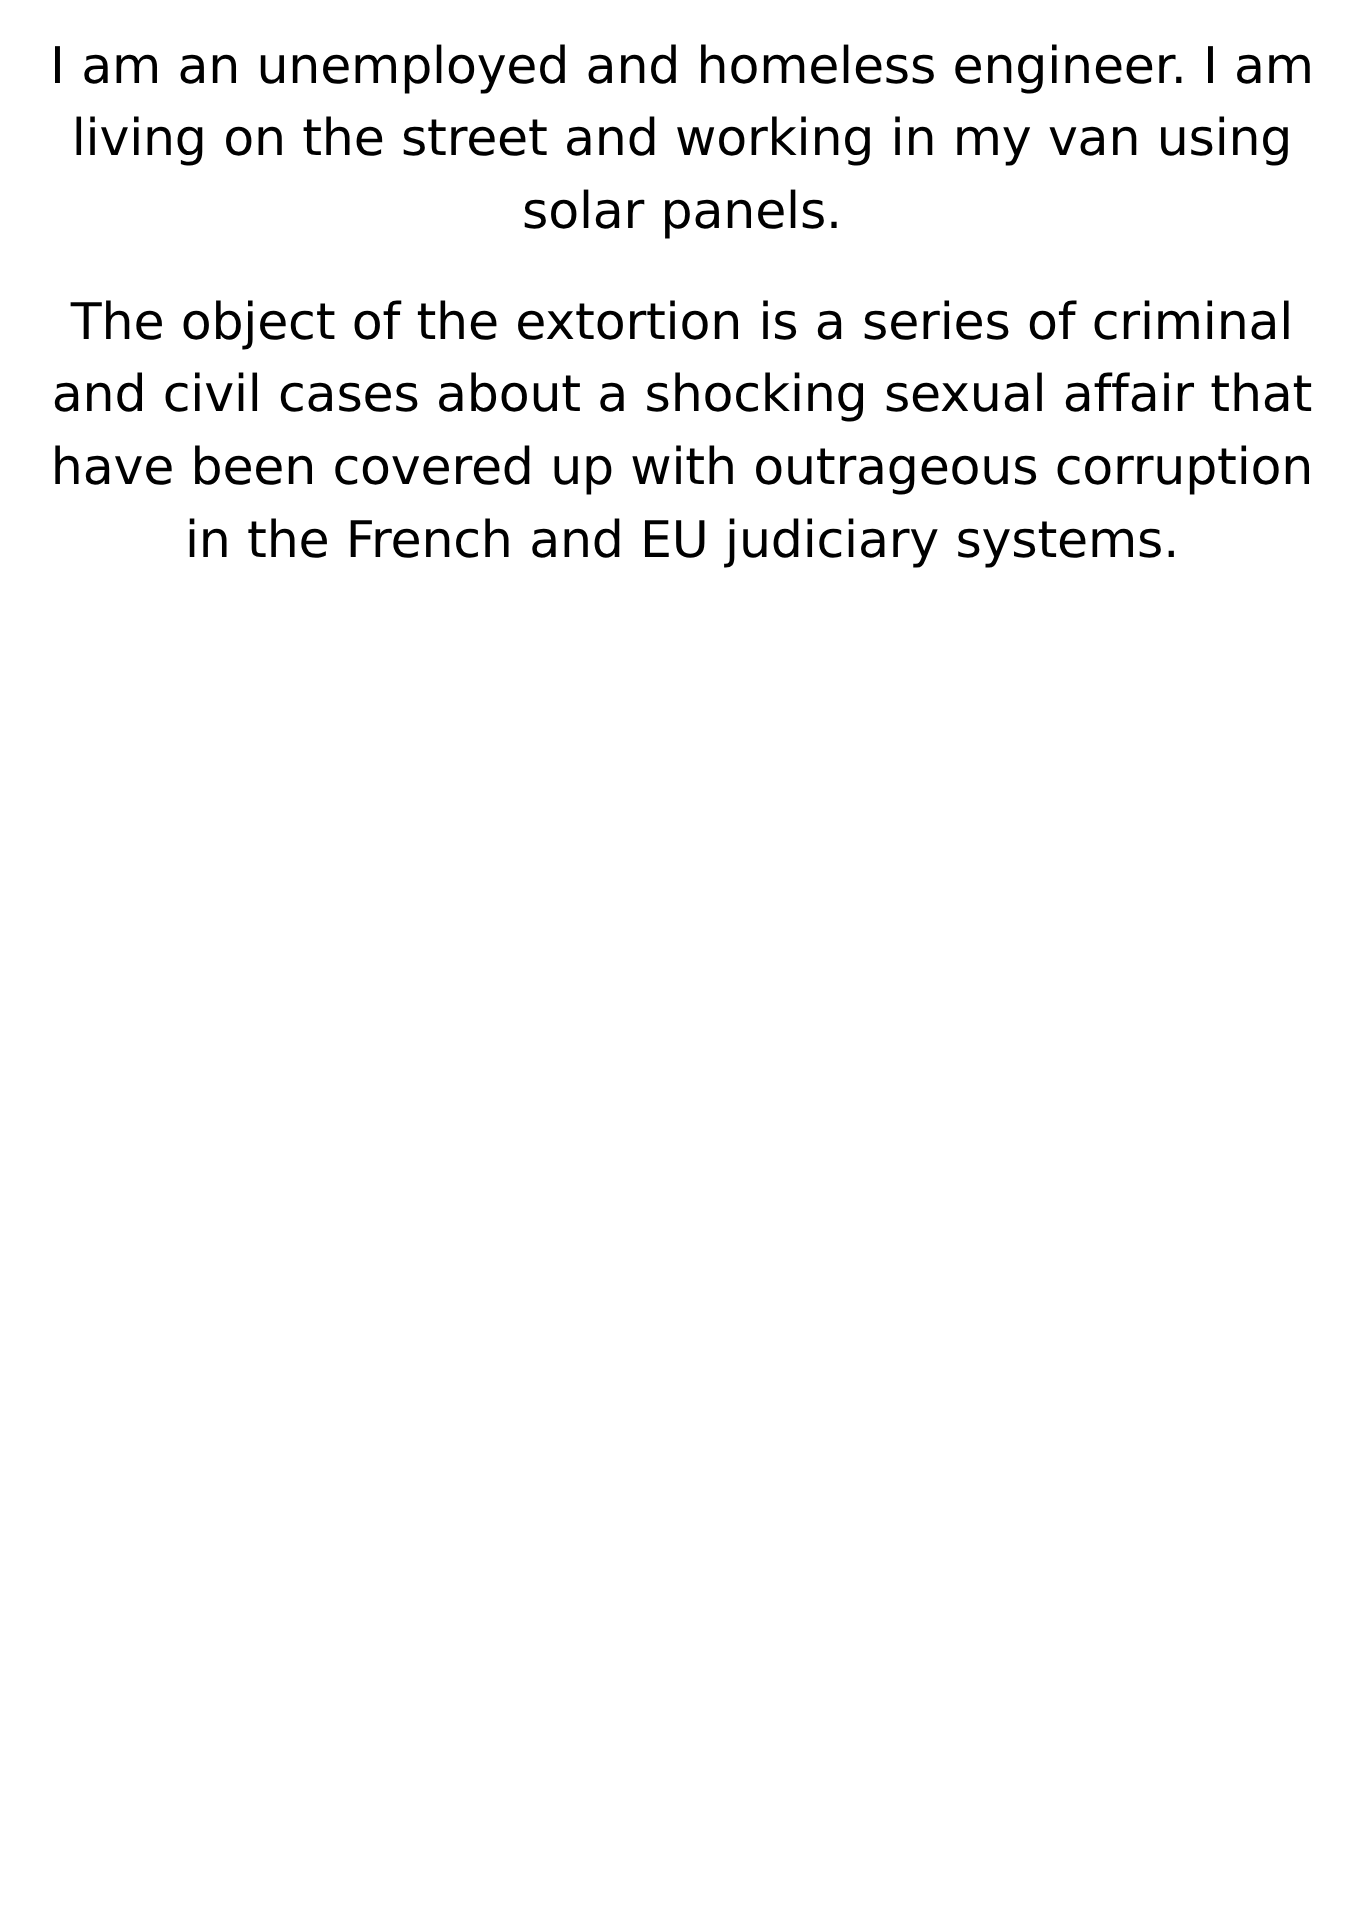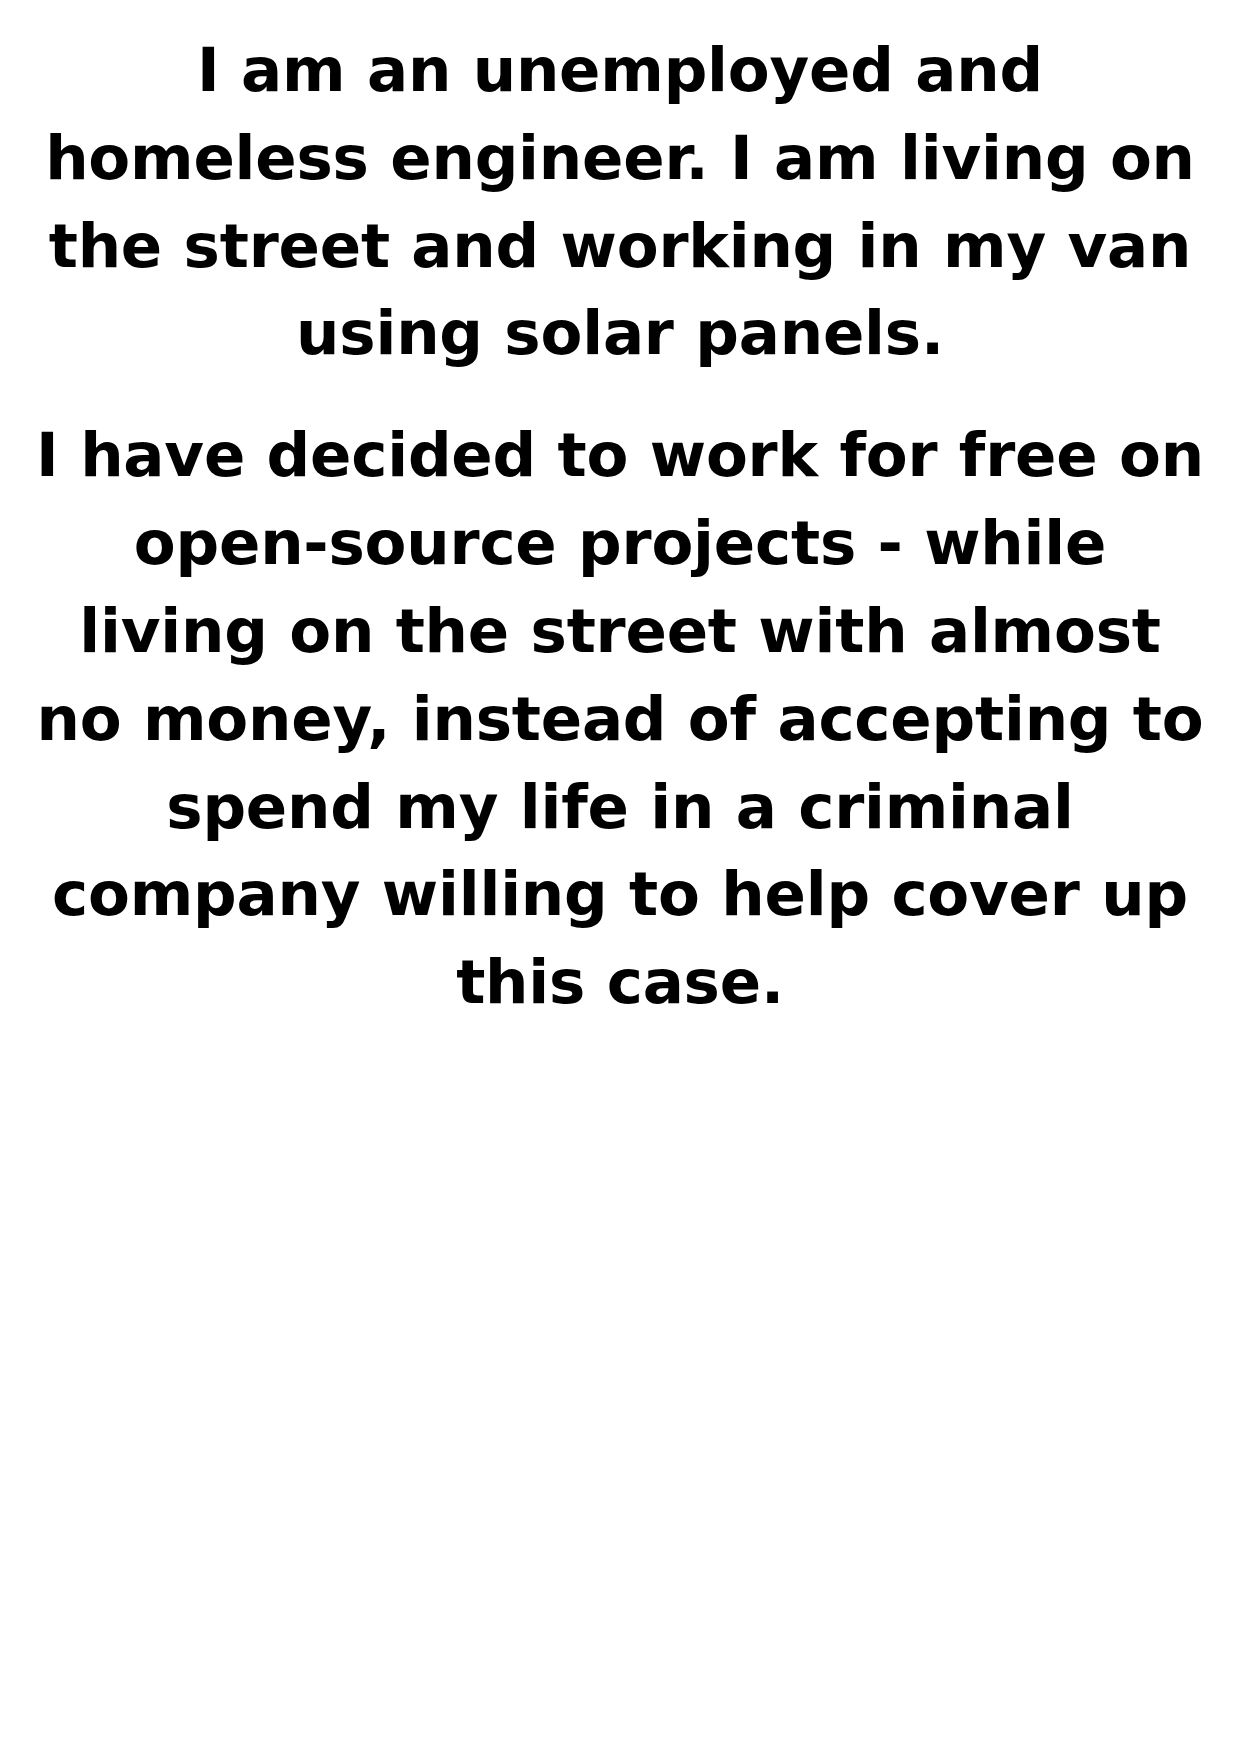--- a/index.html
+++ b/index.html
@@ -14,31 +14,31 @@
   }
   .page {
     width: 1240px;
     min-height: 1748px;
     box-sizing: border-box;
     padding: 26px 30px 10px 30px;
     background: #ffffff;
   }
   .para {
     color: #000000;
-    font-weight: bold;
-    font-size: 61px;
+    font-weight: normal;
+    font-size: 46px;
     line-height: 1.44;
     text-align: center;
     margin: 0 0 34px 0;
     letter-spacing: -0.2px;
     word-spacing: 0.5px;
   }
   .para:last-child {
     margin-bottom: 0;
   }
 </style>
 </head>
 <body>
 
 <div class="page">
   <p class="para">I am an unemployed and homeless engineer. I am living on the street and working in my van using solar panels.</p>
-  <p class="para">I have decided to work for free on open-source projects - while living on the street with almost no money, instead of accepting to spend my life in a criminal company willing to help cover up this case.</p>
+  <p class="para">The object of the extortion is a series of criminal and civil cases about a shocking sexual affair that have been covered up with outrageous corruption in the French and EU judiciary systems.</p>
 </div>
 
 </body></html>

